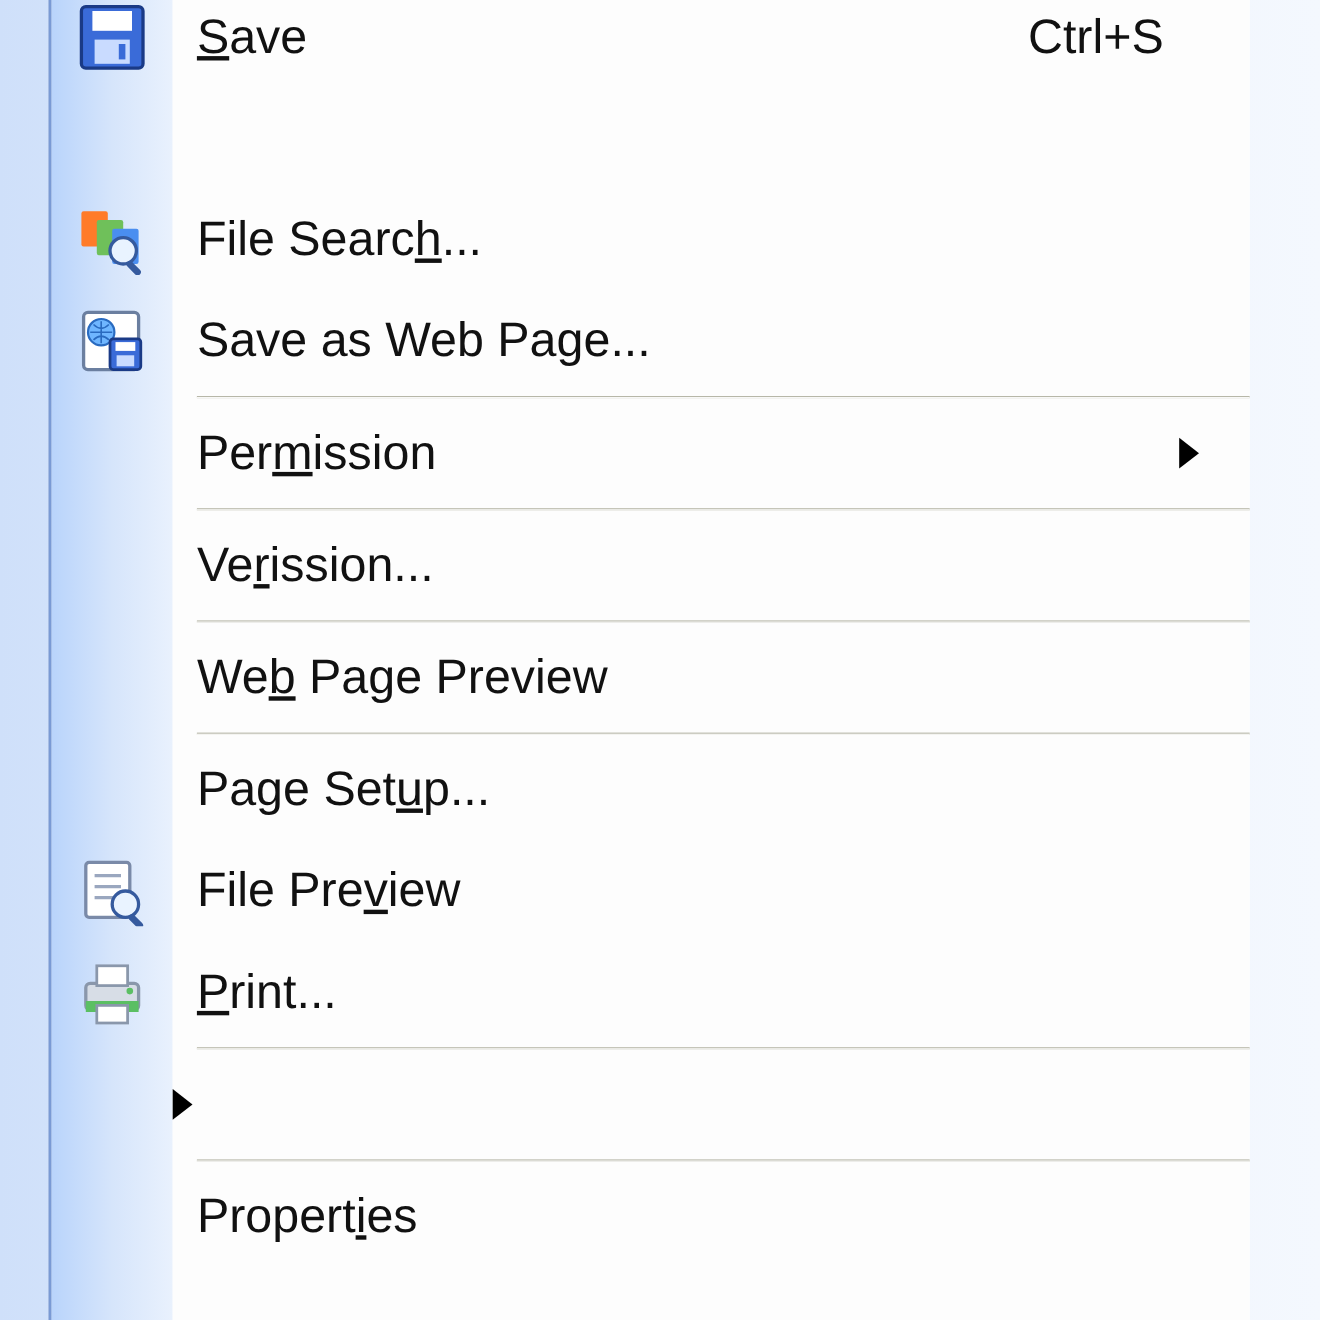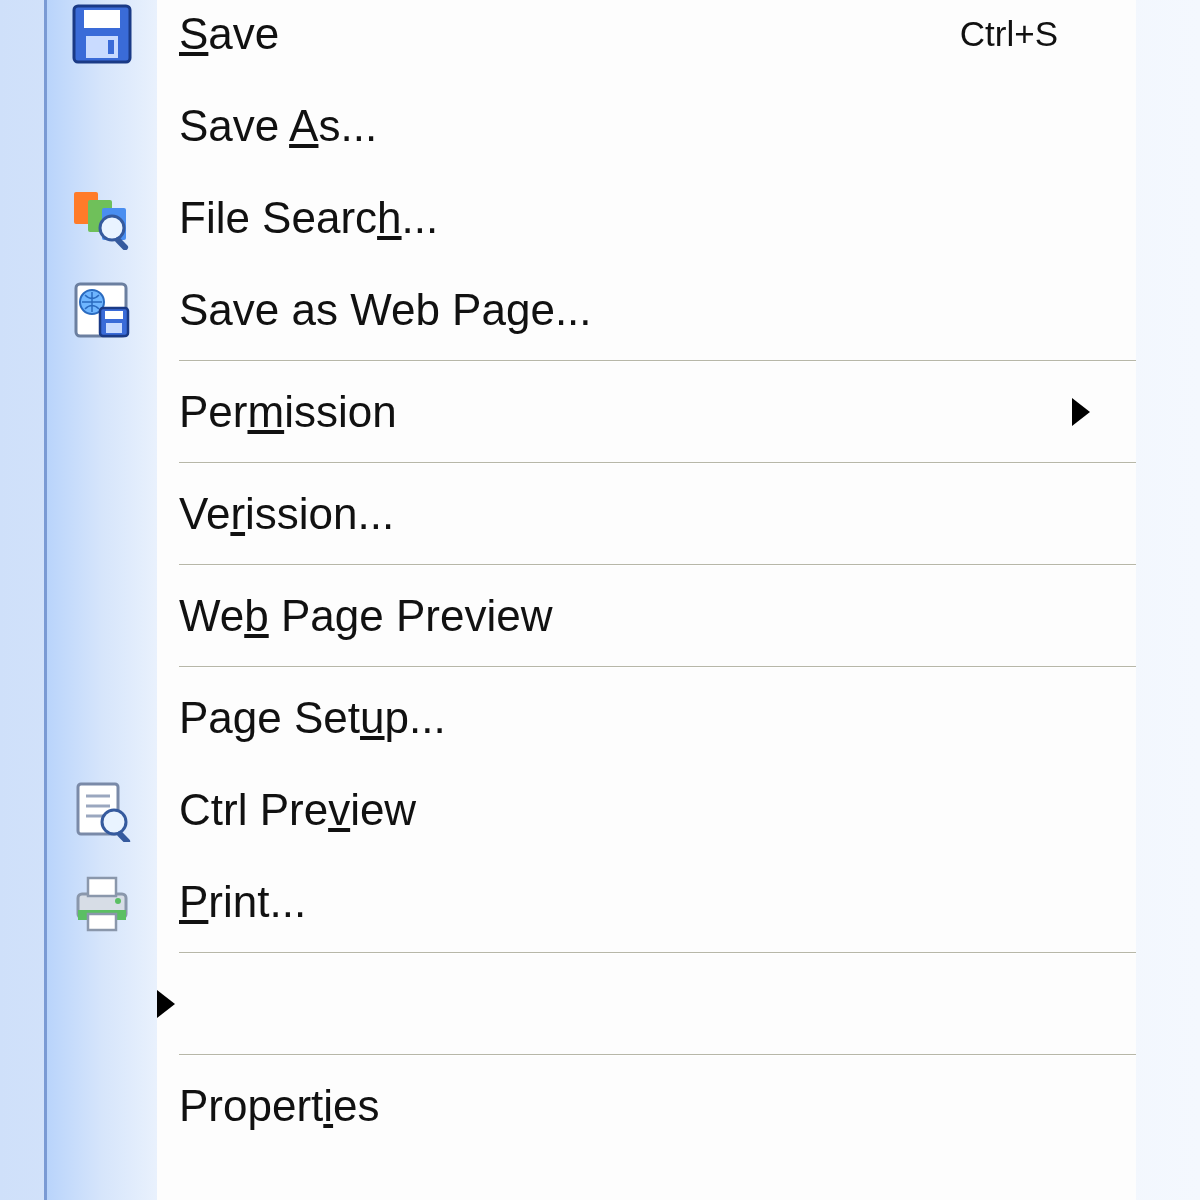--- a/index.html
+++ b/index.html
@@ -62,21 +62,21 @@
     flex: 0 0 110px;
   }
   .row .label {
     flex: 1;
     font-size: 44px;
     color: #111;
     padding-left: 22px;
     white-space: nowrap;
   }
   .row .shortcut {
-    font-size: 35px;
+    font-size: 44px;
     color: #111;
     padding-right: 78px;
     white-space: nowrap;
   }
   .row .arrow {
     width: 0; height: 0;
     border-top: 14px solid transparent;
     border-bottom: 14px solid transparent;
     border-left: 18px solid #000;
     margin-right: 46px;
@@ -95,21 +95,20 @@
           <div class="icon-slot">
             <svg width="64" height="64" viewBox="0 0 64 64">
               <use href="#ico-save"></use>
             </svg>
           </div>
           <div class="label"><span></span><span class="underline">S</span><span>ave</span></div>
           <div class="shortcut">Ctrl+S</div>
         </div>
         <div class="row">
           <div class="icon-slot"></div>
-          <div class="label"><span>Save </span><span class="underline">A</span><span>s...</span></div>
         </div>
         <div class="row">
           <div class="icon-slot">
             <svg width="64" height="64" viewBox="0 0 64 64">
               <use href="#ico-file-search"></use>
             </svg>
           </div>
           <div class="label"><span>File Searc</span><span class="underline">h</span><span>...</span></div>
         </div>
         <div class="row">
@@ -140,21 +139,21 @@
         <div class="row">
           <div class="icon-slot"></div>
           <div class="label"><span>Page Set</span><span class="underline">u</span><span>p...</span></div>
         </div>
         <div class="row">
           <div class="icon-slot">
             <svg width="64" height="64" viewBox="0 0 64 64">
               <use href="#ico-print-preview"></use>
             </svg>
           </div>
-          <div class="label"><span>Ctrl Pre</span><span class="underline">v</span><span>iew</span></div>
+          <div class="label"><span>File Pre</span><span class="underline">v</span><span>iew</span></div>
         </div>
         <div class="row">
           <div class="icon-slot">
             <svg width="64" height="64" viewBox="0 0 64 64">
               <use href="#ico-print"></use>
             </svg>
           </div>
           <div class="label"><span></span><span class="underline">P</span><span>rint...</span></div>
         </div>
         <div class="sep"></div>

